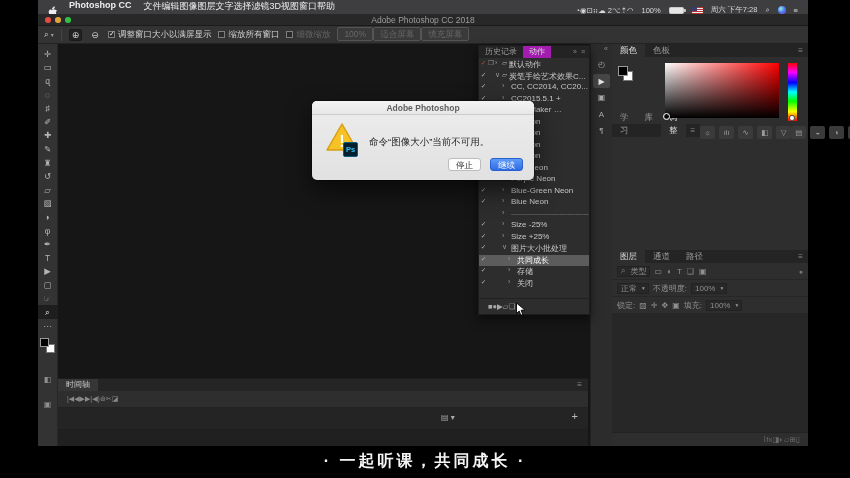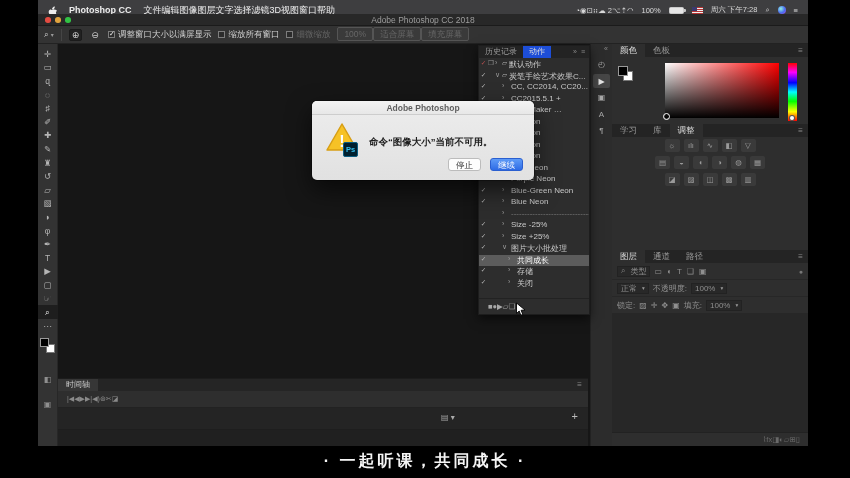--- a/index.html
+++ b/index.html
@@ -3,21 +3,21 @@
 <meta charset="utf-8">
 <style>
   *{margin:0;padding:0;box-sizing:border-box}
   html,body{width:850px;height:478px;background:#000;overflow:hidden;
     font-family:"Liberation Sans","DejaVu Sans",sans-serif}
   .frame{position:relative;width:850px;height:478px;background:#000}
   .screen{position:absolute;left:38px;top:0;width:770px;height:446px;background:#151515;color:#ccc}
 
   
   .menubar{position:absolute;left:0;top:0;width:100%;height:20px;background:#3e3e40;
-    display:flex;align-items:center;gap:12px;padding:0 10px;font-size:9px;color:#ececec;white-space:nowrap}
+    display:flex;gap:12px;padding:0 10px;font-size:9px;color:#ececec;white-space:nowrap}
   .menubar .apple{display:flex;align-items:center}
   .menubar .app{font-weight:bold}
   .mstatus{margin-left:auto;display:flex;gap:8px;align-items:center;font-size:7.5px;color:#d8d8d8}
   .batt{width:15px;height:7px;border:1px solid #c9c9c9;border-radius:1.5px;background:#e6e6e6;position:relative}
   .batt::after{content:"";position:absolute;right:-3px;top:1.5px;width:2px;height:3px;background:#c9c9c9;border-radius:0 1px 1px 0}
   .flag{width:11px;height:7px;background:repeating-linear-gradient(#b53434 0 1px,#eee 1px 2px);position:relative}
   .flag::after{content:"";position:absolute;left:0;top:0;width:5px;height:4px;background:#3a3a6e}
   .siri{width:8px;height:8px;border-radius:50%;background:radial-gradient(circle at 35% 35%,#8ff0e0,#4a6cf0 55%,#b24af0)}
 
   
@@ -70,21 +70,21 @@
   .color-body{height:67px;position:relative;flex:0 0 67px}
   .cswatch{position:absolute;left:6px;top:9px;width:15px;height:15px}
   .cswatch .fg{position:absolute;left:0;top:0;width:10px;height:10px;background:#000;border:1px solid #999;z-index:2}
   .cswatch .bg{position:absolute;right:0;bottom:0;width:10px;height:10px;background:#fff;border:1px solid #777}
   .sat{position:absolute;left:53px;top:6px;width:114px;height:55px;
     background:linear-gradient(to bottom,rgba(0,0,0,0),#000),linear-gradient(to right,#fff,#f00)}
   .sat::after{content:"";position:absolute;left:-2px;bottom:-2px;width:5px;height:5px;border:1px solid #fff;border-radius:50%}
   .hue{position:absolute;left:176px;top:6px;width:9px;height:58px;
     background:linear-gradient(#f00,#f0f 16%,#00f 34%,#0ff 50%,#0f0 66%,#ff0 84%,#f00)}
   .hue::after{content:"";position:absolute;left:2px;bottom:1px;width:4px;height:4px;background:#fff;border-radius:50%;box-shadow:0 0 0 1px #555}
-  .adjust{flex:0 0 126px;display:flex;flex-direction:column}
+  .adjust{flex:0 0 126px;display:flex;flex-direction:row}
   .adj-head{font-size:8.5px;font-weight:bold;color:#c2c2c2;padding:5px 6px 2px}
   .adj-row{display:flex;justify-content:center;gap:4px;padding:2px 0}
   .adj-ic{width:15px;height:13px;background:#3a3a3a;border-radius:2px;color:#9a9a9a;font-size:7.5px;
     display:flex;align-items:center;justify-content:center}
   .layers{flex:1;display:flex;flex-direction:column;min-height:0}
   .lrow{height:17px;display:flex;align-items:center;gap:4px;padding:0 5px;font-size:8px;color:#8f8f8f;
     border-bottom:1px solid #272727;flex:0 0 17px}
   .selbox{display:flex;align-items:center;gap:5px;border:1px solid #222;background:#282828;height:11px;padding:0 3px;color:#8f8f8f}
   .selbox .ob-caret{font-size:5.5px}
   .lic{font-size:8px;color:#8f8f8f}
@@ -103,21 +103,21 @@
   .tl-track{height:22px;background:#242424;position:relative;border-bottom:1px solid #1e1e1e}
   .fps{position:absolute;left:383px;top:5px;font-size:8px;color:#aaa}
   .tl-add{position:absolute;right:10px;top:2px;font-size:11px;color:#bbb}
   .tl-foot{height:16px;background:#202020}
 
   
   .actions{position:absolute;left:440px;top:45px;width:112px;height:270px;background:#2d2d2d;
     border:1px solid #1d1d1d;box-shadow:0 4px 10px rgba(0,0,0,.55);display:flex;flex-direction:column;z-index:5}
   .act-tabs{flex:0 0 12px;background:#232323;display:flex;font-size:8px;color:#999}
   .act-tab{padding:0 6px;line-height:12px}
-  .act-tab.on{background:#1d4ed8;color:#ddd}
+  .act-tab.on{background:#a21caf;color:#ddd}
   .act-hicons{margin-left:auto;display:flex;gap:4px;padding:0 4px;line-height:12px;color:#888;font-size:7px}
   .act-list{flex:1;padding-top:1px;overflow:hidden}
   .act-row{display:flex;height:11.5px;font-size:8px;color:#c8c8c8;white-space:nowrap}
   .act-row .chk{flex:0 0 9px;text-align:center;font-size:6.5px;color:#bbb}
   .act-row .modal{flex:0 0 7px;font-size:6.5px;color:#999}
   .act-row .arr{flex:0 0 7px;font-size:7px;color:#999}
   .act-row .fold{font-size:6.5px;color:#b5b5b5;margin-right:2px}
   .act-row.ind1 .arr{margin-left:7px}
   .act-row.ind2 .arr{margin-left:13px}
   .act-row.sel{background:#5c5c5c;color:#fff}
@@ -130,21 +130,21 @@
 
   
   .dialog{position:absolute;left:274px;top:101px;width:222px;height:79px;border-radius:5px;
     background:linear-gradient(#ededed,#e1e1e1);box-shadow:0 10px 24px rgba(0,0,0,.6),0 0 0 1px rgba(0,0,0,.3);z-index:10}
   .dlg-title{height:14px;border-bottom:1px solid #cdcdcd;border-radius:5px 5px 0 0;background:linear-gradient(#f3f3f3,#e7e7e7);
     text-align:center;font-size:8.5px;line-height:15px;color:#5f5f5f;font-weight:bold}
   .dlg-body{position:relative;height:64px}
   .warn{position:absolute;left:13px;top:7px}
   .psbadge{position:absolute;left:31px;top:27px;width:15px;height:15px;background:#00202f;border:1px solid #0b5d82;
     border-radius:2px;color:#35c1f0;font-size:7.5px;font-weight:bold;display:flex;align-items:center;justify-content:center}
-  .dlg-msg{position:absolute;left:57px;top:21px;font-size:9.5px;font-weight:bold;color:#1c1c1c}
+  .dlg-msg{position:absolute;left:57px;top:21px;font-size:9.5px;font-weight:normal;color:#1c1c1c}
   .dlg-btns{position:absolute;right:11px;bottom:8px;display:flex;gap:9px}
   .btn{min-width:33px;height:13px;border-radius:3px;font-size:8.5px;line-height:12px;text-align:center;padding:0 6px}
   .btn.stop{background:#fdfdfd;border:1px solid #bcbcbc;color:#333}
   .btn.cont{background:linear-gradient(#5e9bf7,#2e6be5);border:1px solid #2a5fd0;color:#fff}
 
   .cursor{position:absolute;left:477px;top:302px;z-index:20}
 
   
   .subtitle{position:absolute;left:0;right:0;top:451px;text-align:center;font-size:16px;font-weight:bold;
     color:#f5f5f5;letter-spacing:3px}

